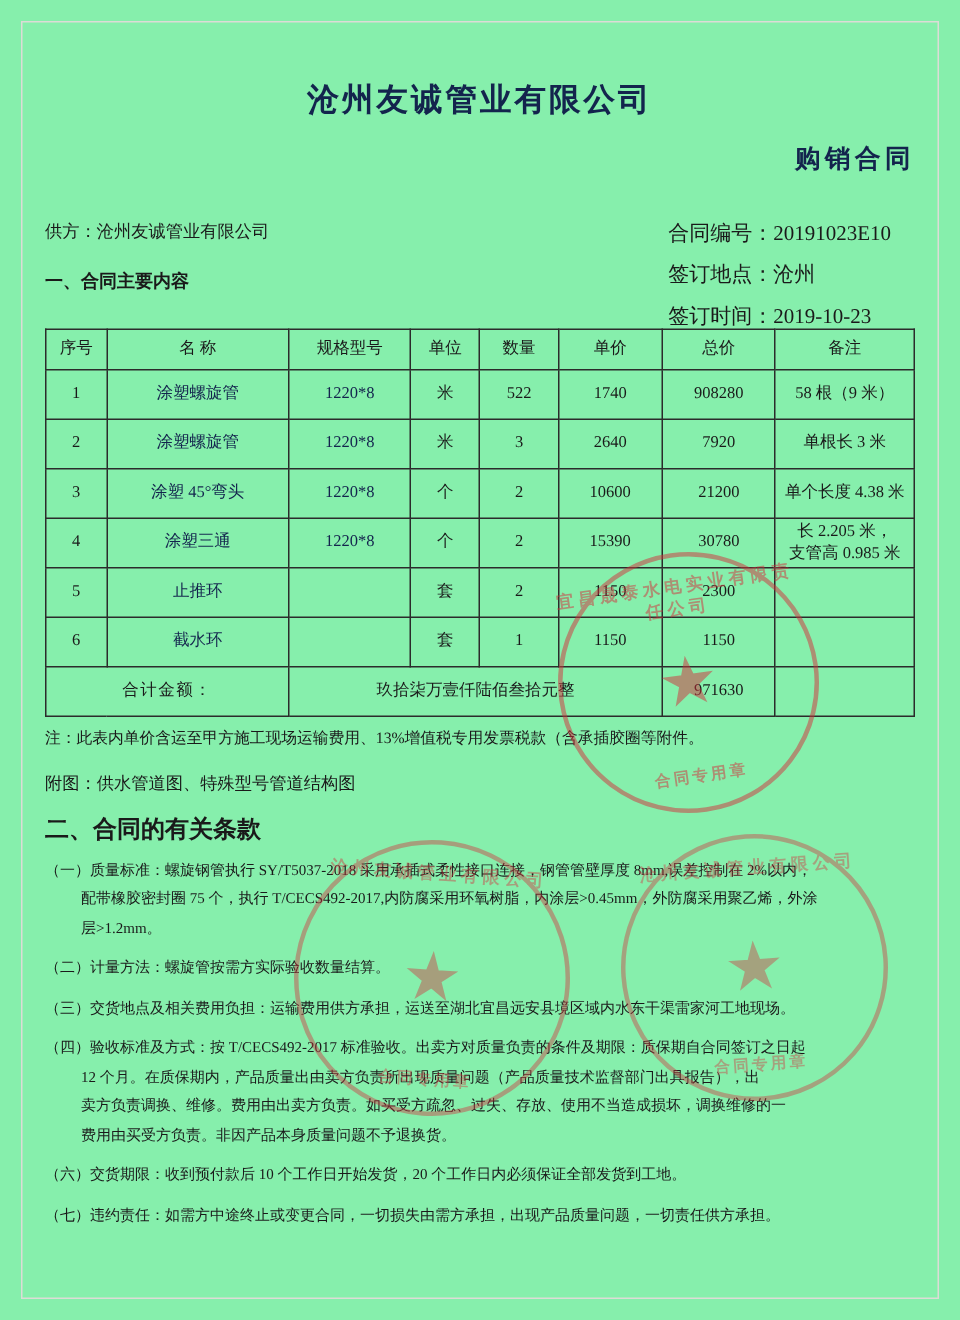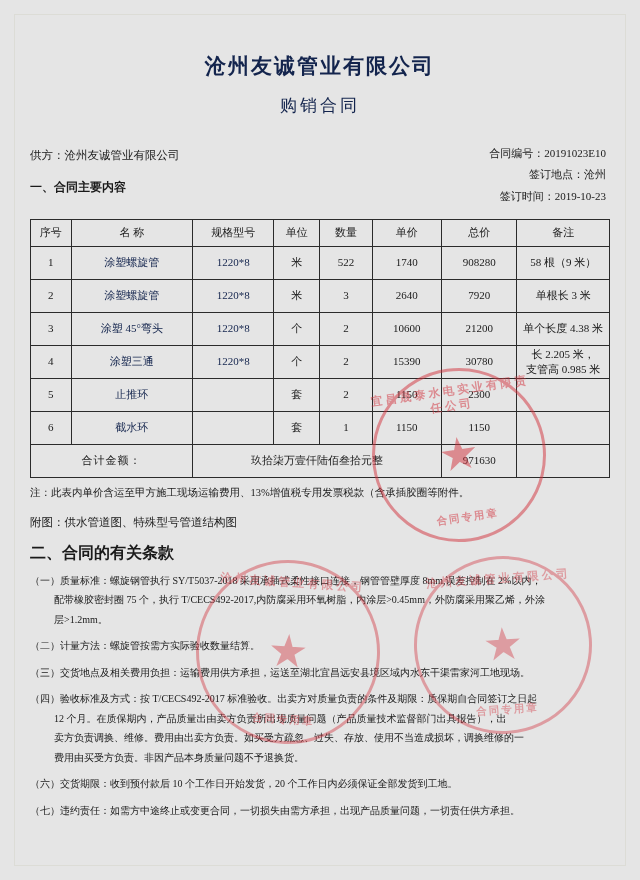--- a/index.html
+++ b/index.html
@@ -13,21 +13,21 @@
     font-family: "Liberation Serif", "DejaVu Serif", serif;
     color: #1a1a1a;
     overflow: hidden;
     position: relative;
   }
   .page {
     position: absolute;
     left: 0; top: 0;
     width: 640px;
     height: 880px;
-    background: #e5e5e5;
+    background: #86efac;
   }
   .paper-border {
     position: absolute;
     left: 14px; top: 14px;
     width: 612px; height: 852px;
     border: 1px solid #dcdcd6;
     box-sizing: border-box;
   }
   .content {
     position: absolute;
@@ -36,43 +36,43 @@
   }
   .company {
     text-align: center;
     font-size: 21px;
     font-weight: bold;
     letter-spacing: 2px;
     color: #13244d;
     margin-top: 22px;
   }
   .doc-title {
-    text-align: center;
+    text-align: right;
     font-size: 17px;
-    font-weight: normal;
+    font-weight: bold;
     letter-spacing: 3px;
     color: #13244d;
     margin-top: 14px;
   }
   .parties {
     position: relative;
     margin-top: 28px;
     font-size: 11.5px;
     line-height: 1.9;
   }
   .party-line {
     display: block;
   }
   .meta {
     position: absolute;
-    right: 4px;
+    right: 16px;
     top: -2px;
-    font-size: 11px;
+    font-size: 14px;
     line-height: 1.95;
-    text-align: right;
+    text-align: left;
   }
   .meta div { white-space: nowrap; }
   .section-head {
     font-size: 12px;
     font-weight: bold;
     margin-top: 12px;
     margin-bottom: 23px;
   }
   table.main {
     width: 100%;

